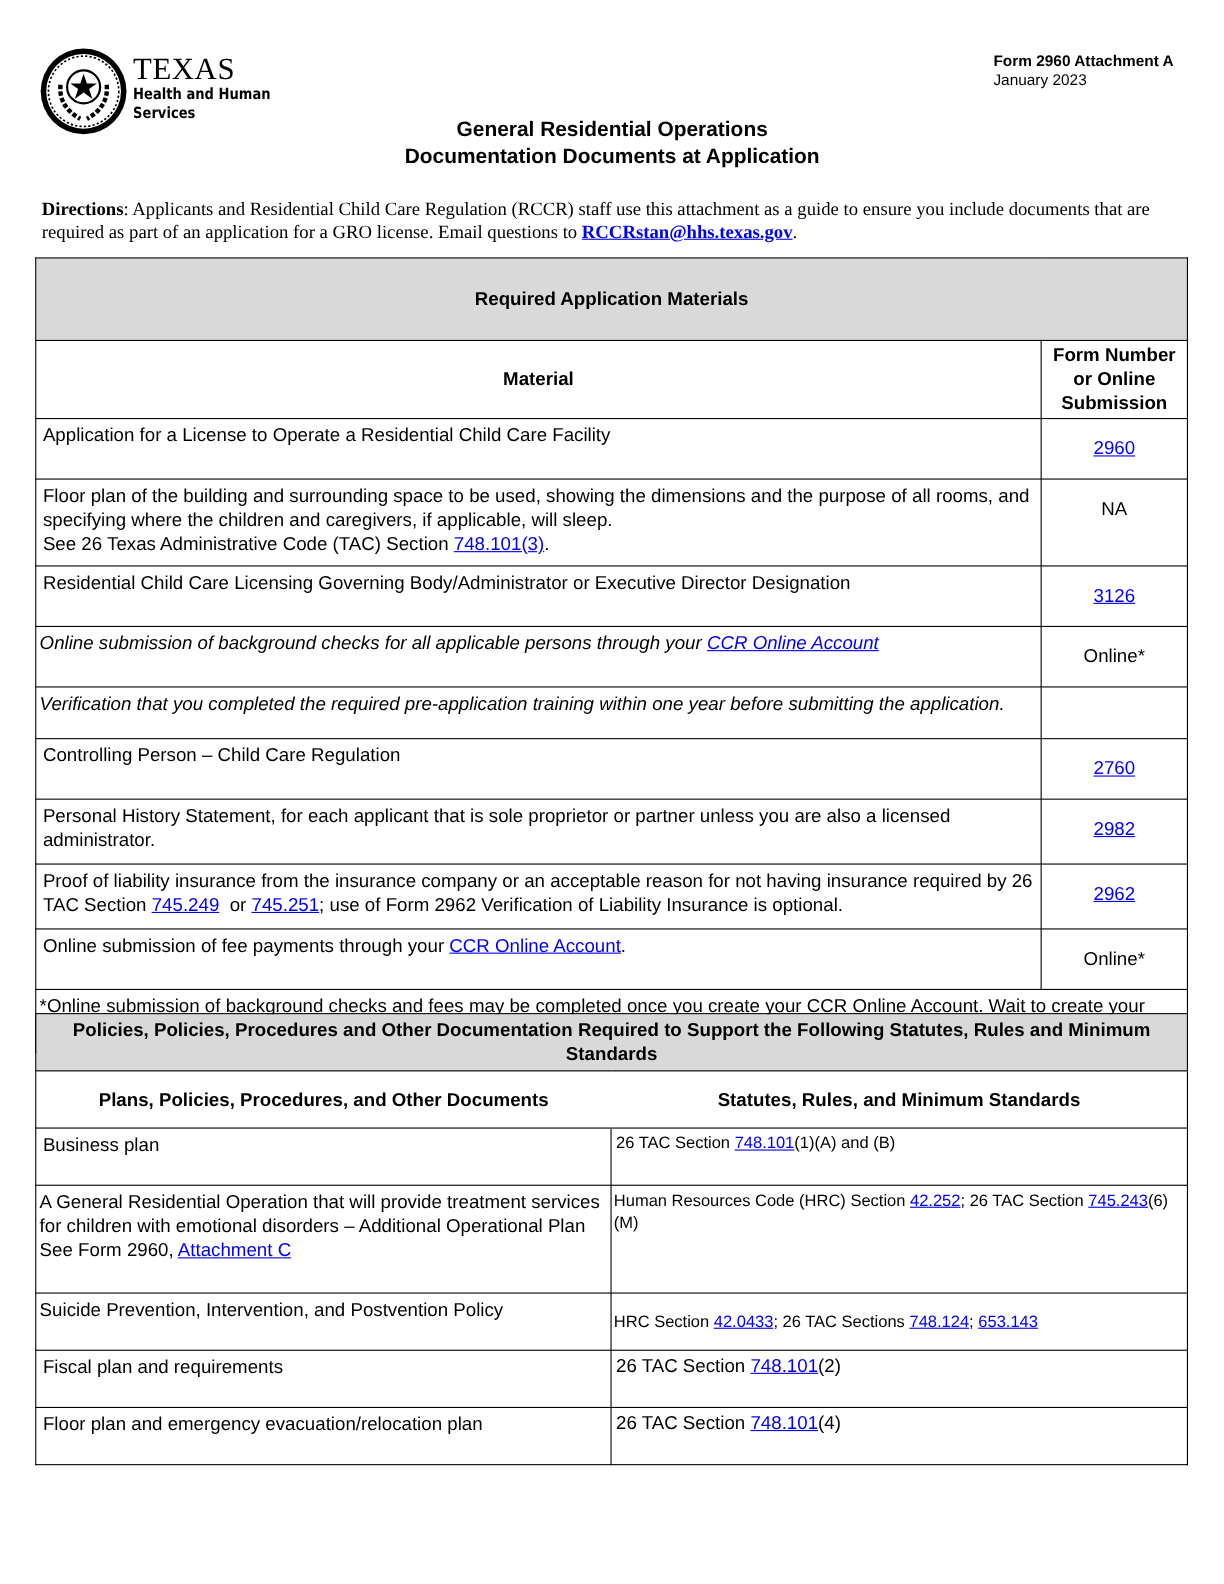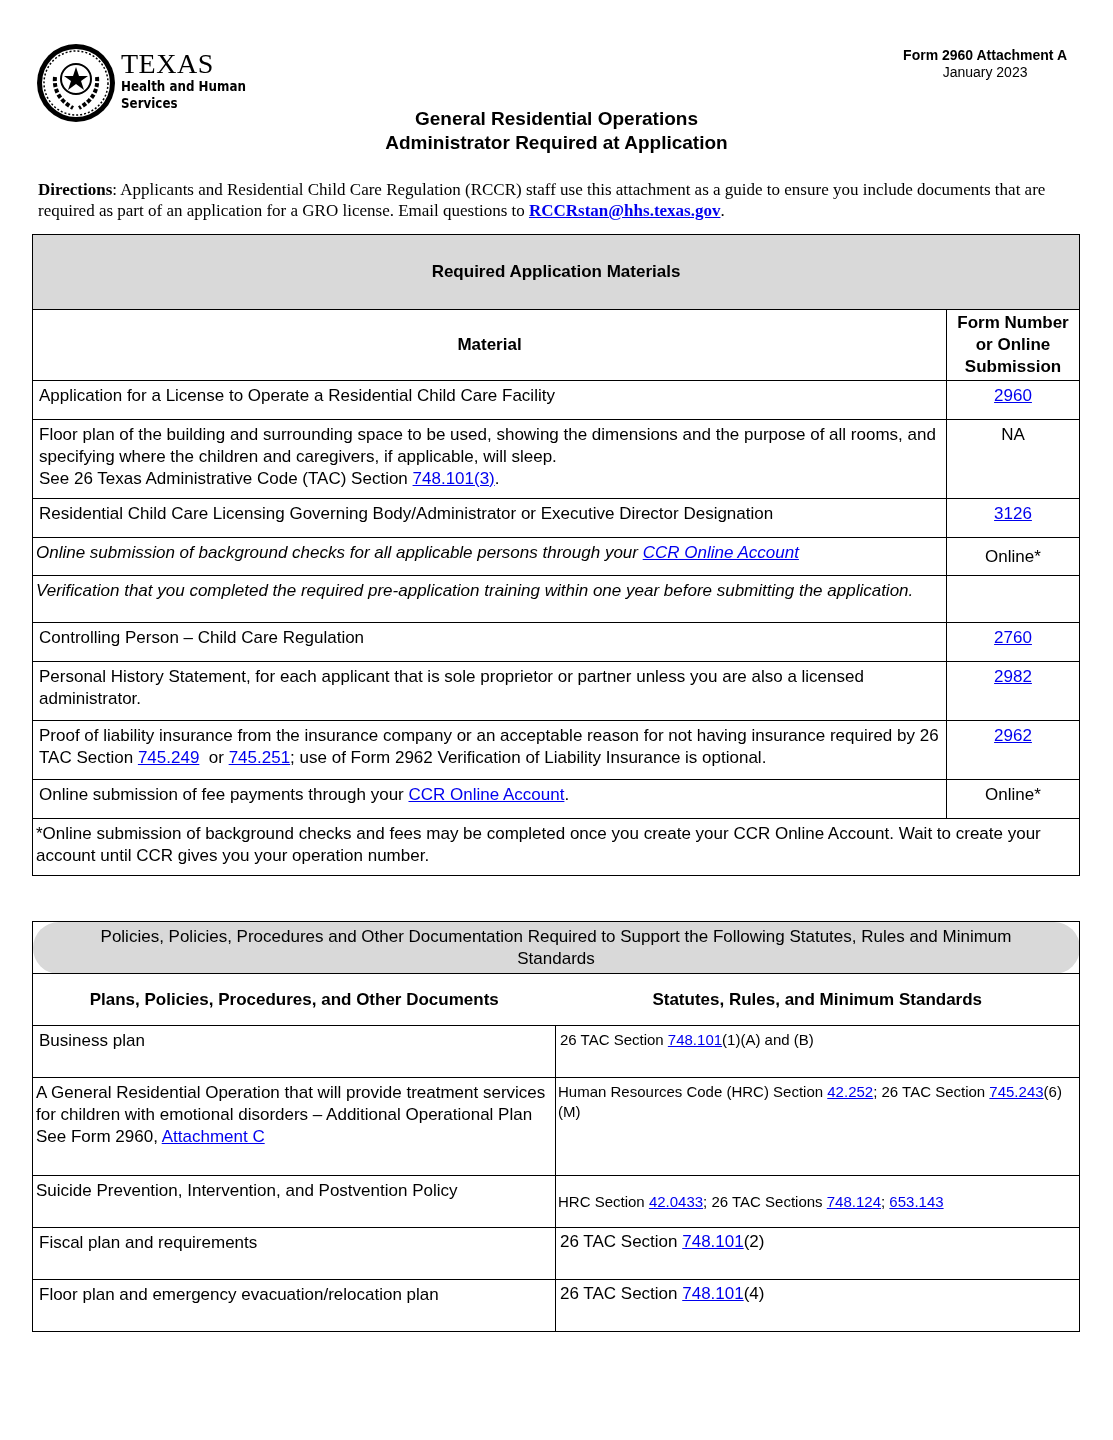--- a/index.html
+++ b/index.html
@@ -3,37 +3,37 @@
 <meta charset="utf-8">
 <style>
   html, body { margin: 0; padding: 0; background: #fff; }
   body { width: 1113px; height: 1440px; position: relative; font-family: "Liberation Sans", sans-serif; color: #000; }
   a { color: #0000ee; text-decoration: underline; }
   .logo { position: absolute; left: 35px; top: 42px; width: 220px; height: 82px; }
   .logo svg { position: absolute; left: 0; top: 0; }
   .logo-text { position: absolute; left: 86px; top: 8px; }
   .logo-texas { font-family: "Liberation Serif", serif; font-size: 28px; line-height: 28px; letter-spacing: 0.5px; }
   .logo-hhs { font-family: "DejaVu Sans", sans-serif; font-weight: bold; font-size: 14px; line-height: 17px; transform: scaleX(0.85); transform-origin: left; white-space: nowrap; }
-  .form-id { position: absolute; right: 46px; top: 47px; text-align: center; font-size: 14px; line-height: 17px; }
+  .form-id { position: absolute; right: 46px; top: 47px; text-align: left; font-size: 14px; line-height: 17px; }
   .form-id .num { font-weight: bold; }
   .title { position: absolute; left: 0; width: 1113px; top: 107px; text-align: center; font-weight: bold; font-size: 19px; line-height: 24px; }
   .directions { position: absolute; left: 38px; top: 179px; width: 1045px; font-size: 17px; line-height: 21px; font-family: Liberation Serif, serif; }
   .directions a { font-weight: bold; }
   table { border-collapse: collapse; position: absolute; left: 32px; width: 1048px; font-size: 17px; }
   td, th { border: 1px solid #000; vertical-align: top; }
   .t1 { top: 234px; }
   .t1 .hdr { background: #d9d9d9; font-weight: bold; text-align: center; vertical-align: middle; height: 44px; padding: 15px; }
   .t1 .colhdr { font-weight: bold; text-align: center; vertical-align: middle; height: 70px; padding: 0; line-height: 22px; }
   .t1 td.mat { padding: 4px 6px 6px 6px; line-height: 22px; }
   .t1 td.mat.tight { padding-left: 3px; font-style: italic; }
-  .t1 td.form { width: 128px; text-align: center; padding: 4px 2px; line-height: 22px; margin-top: 40px; }
+  .t1 td.form { width: 128px; text-align: center; padding: 16px 2px; line-height: 22px; margin-top: 40px; }
   .t1 td.form.mid { vertical-align: middle; }
   .t1 td.note { padding: 4px 3px 8px 3px; line-height: 22px; }
   .t2 { top: 921px; }
-  .t2 .hdr { background: #d9d9d9; font-weight: normal; text-align: center; vertical-align: middle; height: 51px; padding: 0 30px; line-height: 22px; border-radius: 26px; }
+  .t2 .hdr { background: #d9d9d9; font-weight: bold; text-align: center; vertical-align: middle; height: 51px; padding: 0 30px; line-height: 22px; }
   .t2 .colhdr { font-weight: bold; text-align: center; vertical-align: middle; height: 51px; padding: 0; }
   .t2 td.doc { width: 510px; padding: 4px 6px; line-height: 22px; height: 43px; }
   .t2 td.doc.tight { padding-left: 3px; }
   .t2 td.std { padding: 4px 4px; line-height: 20px; }
   .small { font-size: 15px; }
 </style>
 </head>
 <body>
 
 <div class="logo">
@@ -53,21 +53,21 @@
   </div>
 </div>
 
 <div class="form-id">
   <div class="num">Form 2960 Attachment A</div>
   <div>January 2023</div>
 </div>
 
 <div class="title">
   <div>General Residential Operations</div>
-  <div>Administrator Required at Application</div>
+  <div>Documentation Documents at Application</div>
 </div>
 
 <div class="directions">
   <b>Directions</b><span>: Applicants and Residential Child Care Regulation (RCCR) staff use this attachment as a guide to ensure you include documents that are required as part of an application for a GRO license. Email questions to </span><a>RCCRstan@hhs.texas.gov</a><span>.</span>
 </div>
 
 <table class="t1">
   <tbody>
       <tr>
         <th colspan="2" class="hdr">Required Application Materials</th>

